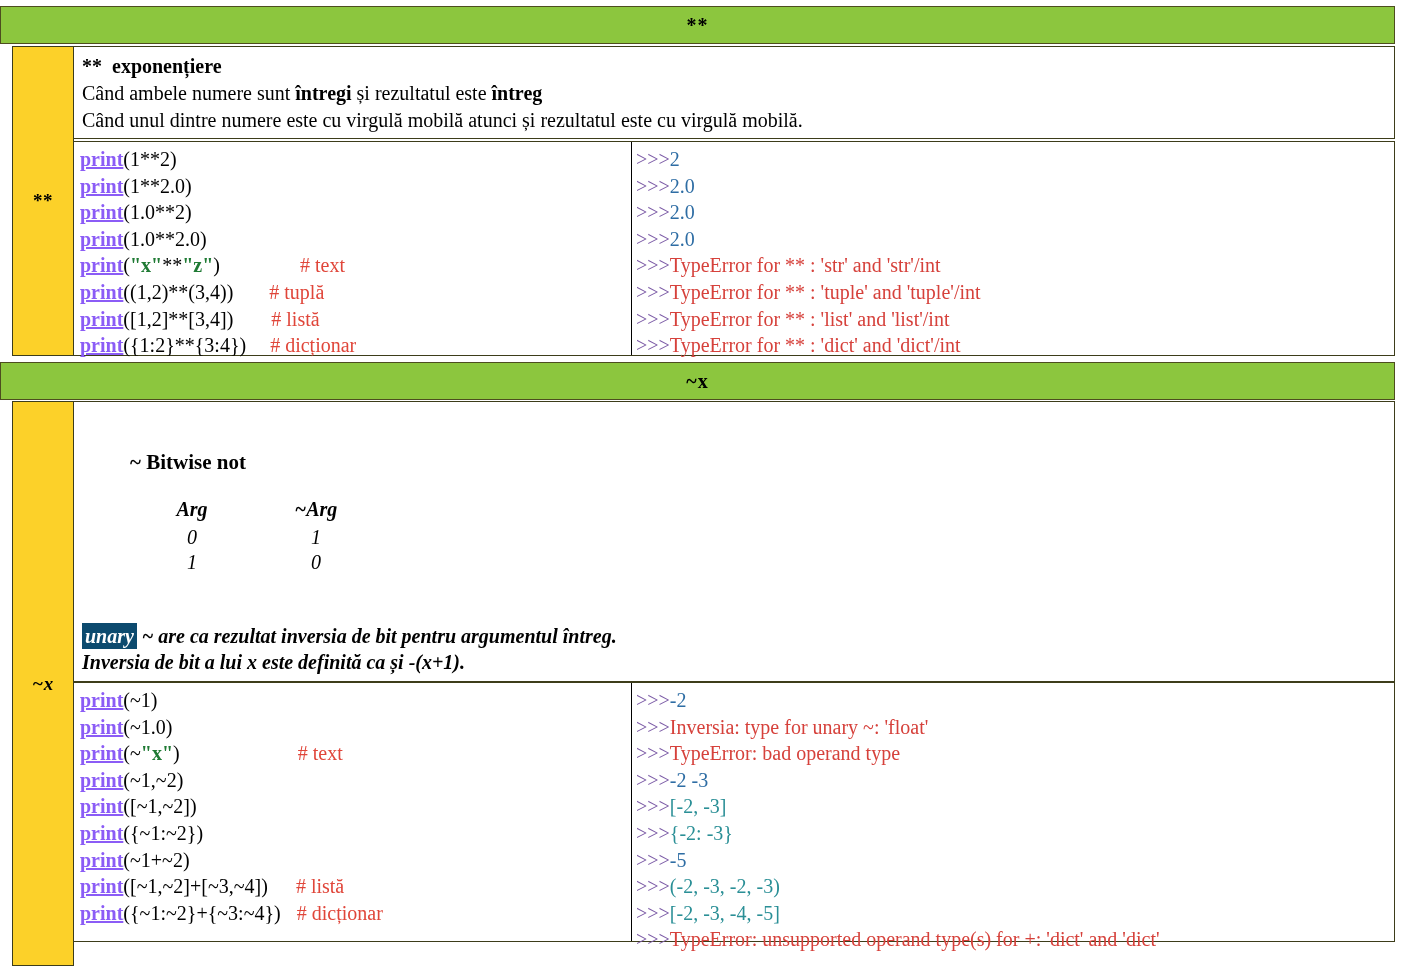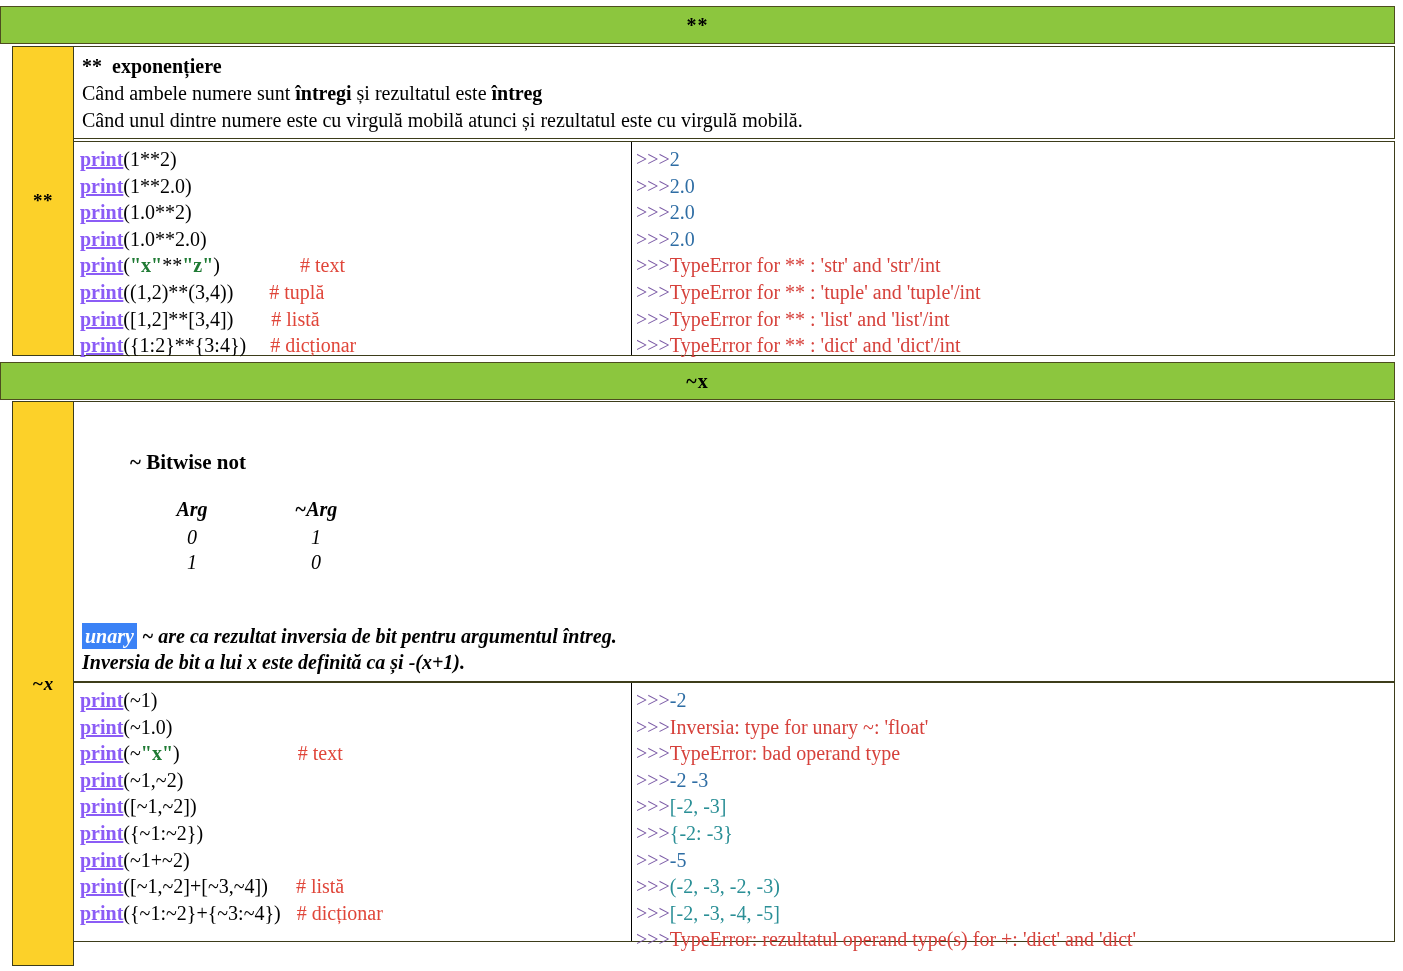--- a/index.html
+++ b/index.html
@@ -118,21 +118,21 @@
     position: absolute;
     left: 8px;
     bottom: 5px;
     font-style: italic;
     font-weight: bold;
     font-size: 20px;
     color: #000;
     line-height: 1.33;
   }
   .badge {
-    background: #3b82f6;
+    background: #0c4a6e;
     color: #ffffff;
     font-style: italic;
     font-weight: bold;
     padding: 0px 3px;
     display: inline-block;
   }
 
   
   .code {
     position: absolute;
@@ -264,17 +264,17 @@
     <div class="col-right">
       <div class="cline"><span class="prompt">&gt;&gt;&gt;</span><span class="num">-2</span></div>
       <div class="cline"><span class="prompt">&gt;&gt;&gt;</span><span class="err">Inversia: type for unary ~: 'float'</span></div>
       <div class="cline"><span class="prompt">&gt;&gt;&gt;</span><span class="err">TypeError: bad operand type</span></div>
       <div class="cline"><span class="prompt">&gt;&gt;&gt;</span><span class="num">-2 -3</span></div>
       <div class="cline"><span class="prompt">&gt;&gt;&gt;</span><span class="teal">[-2, -3]</span></div>
       <div class="cline"><span class="prompt">&gt;&gt;&gt;</span><span class="teal">{-2: -3}</span></div>
       <div class="cline"><span class="prompt">&gt;&gt;&gt;</span><span class="num">-5</span></div>
       <div class="cline"><span class="prompt">&gt;&gt;&gt;</span><span class="teal">(-2, -3, -2, -3)</span></div>
       <div class="cline"><span class="prompt">&gt;&gt;&gt;</span><span class="teal">[-2, -3, -4, -5]</span></div>
-      <div class="cline"><span class="prompt">&gt;&gt;&gt;</span><span class="err">TypeError: rezultatul operand type(s) for +: 'dict' and 'dict'</span></div>
+      <div class="cline"><span class="prompt">&gt;&gt;&gt;</span><span class="err">TypeError: unsupported operand type(s) for +: 'dict' and 'dict'</span></div>
     </div>
   </div>
 
 </div>
 
 </body></html>

